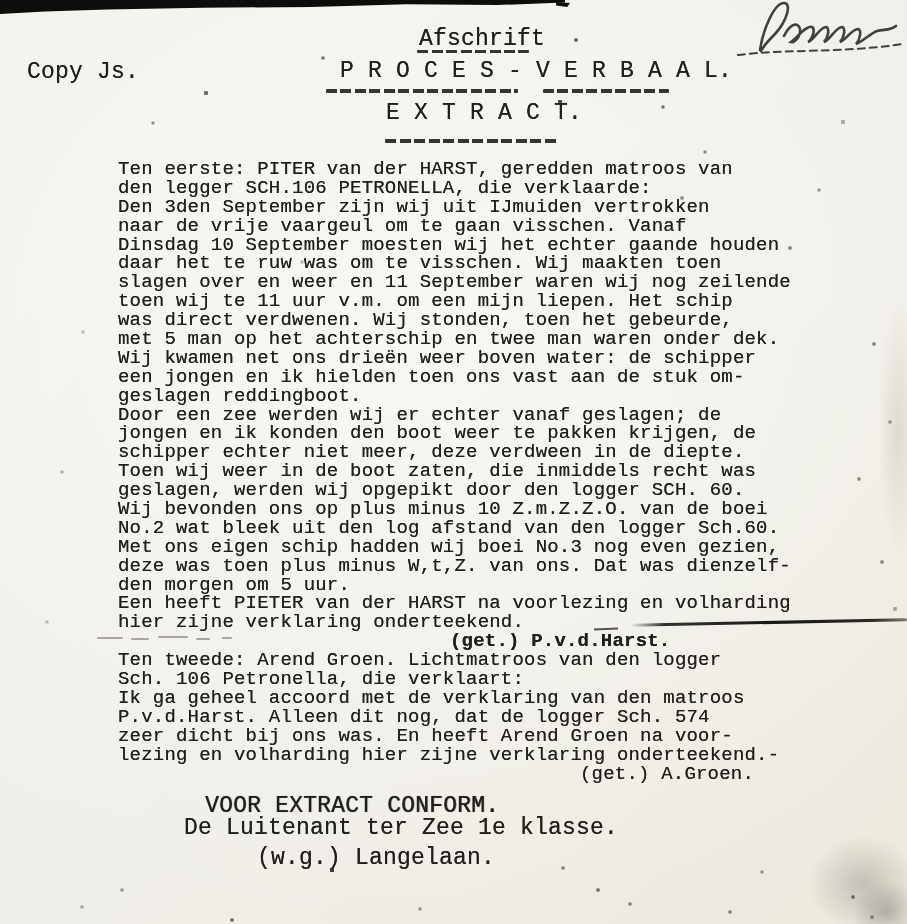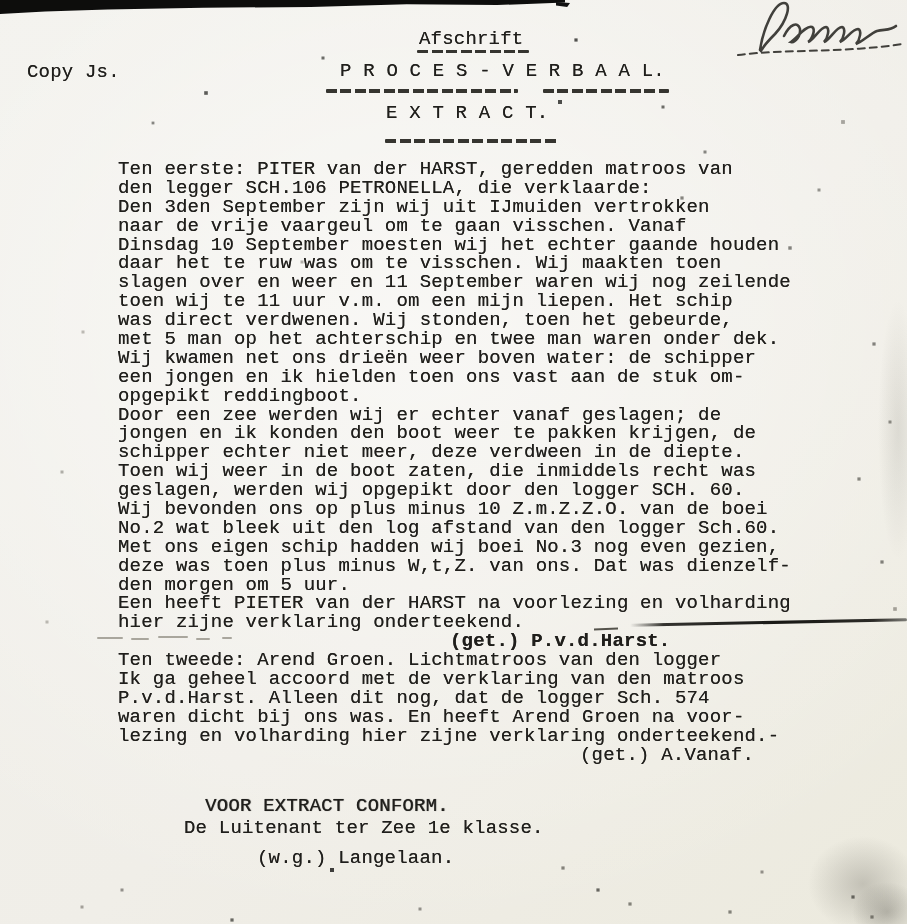--- a/index.html
+++ b/index.html
@@ -10,21 +10,21 @@
   }
   #page{
     position:relative;width:907px;height:924px;
     background:
       radial-gradient(130% 110% at 45% 35%, rgba(255,255,255,.55) 0%, rgba(255,255,255,0) 60%),
       linear-gradient(135deg, #f2f1ec 0%, #f0eee8 55%, #eceade 100%);
     color:#1f1e1b;
   }
   .typed{
     position:absolute;white-space:pre;
-    font-size:19px;line-height:18.9px;
+    font-size:23px;line-height:18.9px;
     color:#1f1e1b;
     text-shadow:0 0 .6px rgba(31,30,27,.8);
     letter-spacing:.2px;
   }
   
   #bodycol{position:absolute;left:118px;top:160px;}
   .tline{height:18.9px;line-height:18.9px;white-space:pre;font-size:19px;
          text-shadow:0 0 .6px rgba(31,30,27,.8);letter-spacing:.2px;}
   .sig1{padding-left:332px;font-weight:bold;}
   .sig2{padding-left:462px;}
@@ -133,43 +133,44 @@
         <div class="tline">Den 3den September zijn wij uit IJmuiden vertrokken</div>
         <div class="tline">naar de vrije vaargeul om te gaan visschen. Vanaf</div>
         <div class="tline">Dinsdag 10 September moesten wij het echter gaande houden</div>
         <div class="tline">daar het te ruw was om te visschen. Wij maakten toen</div>
         <div class="tline">slagen over en weer en 11 September waren wij nog zeilende</div>
         <div class="tline">toen wij te 11 uur v.m. om een mijn liepen. Het schip</div>
         <div class="tline">was direct verdwenen. Wij stonden, toen het gebeurde,</div>
         <div class="tline">met 5 man op het achterschip en twee man waren onder dek.</div>
         <div class="tline">Wij kwamen net ons drieën weer boven water: de schipper</div>
         <div class="tline">een jongen en ik hielden toen ons vast aan de stuk om-</div>
-        <div class="tline">opgepikt reddingboot.</div>
+        <div class="tline">geslagen reddingboot.</div>
         <div class="tline">Door een zee werden wij er echter vanaf geslagen; de</div>
         <div class="tline">jongen en ik konden den boot weer te pakken krijgen, de</div>
         <div class="tline">schipper echter niet meer, deze verdween in de diepte.</div>
         <div class="tline">Toen wij weer in de boot zaten, die inmiddels recht was</div>
         <div class="tline">geslagen, werden wij opgepikt door den logger SCH. 60.</div>
         <div class="tline">Wij bevonden ons op plus minus 10 Z.m.Z.Z.O. van de boei</div>
         <div class="tline">No.2 wat bleek uit den log afstand van den logger Sch.60.</div>
         <div class="tline">Met ons eigen schip hadden wij boei No.3 nog even gezien,</div>
         <div class="tline">deze was toen plus minus W,t,Z. van ons. Dat was dienzelf-</div>
         <div class="tline">den morgen om 5 uur.</div>
         <div class="tline">Een heeft PIETER van der HARST na voorlezing en volharding</div>
         <div class="tline">hier zijne verklaring onderteekend.</div>
       </div>
     <div class="tline sig1">(get.) P.v.d.Harst.</div>
     <div>
         <div class="tline">Ten tweede: Arend Groen. Lichtmatroos van den logger</div>
+        <div class="tline">Sch. 106 Petronella, die verklaart:</div>
         <div class="tline">Ik ga geheel accoord met de verklaring van den matroos</div>
         <div class="tline">P.v.d.Harst. Alleen dit nog, dat de logger Sch. 574</div>
-        <div class="tline">waren dicht bij ons was. En heeft Arend Groen na voor-</div>
+        <div class="tline">zeer dicht bij ons was. En heeft Arend Groen na voor-</div>
         <div class="tline">lezing en volharding hier zijne verklaring onderteekend.-</div>
       </div>
-    <div class="tline sig2">(get.) A.Vanaf.</div>
+    <div class="tline sig2">(get.) A.Groen.</div>
   </div>
 
   <div class="typed" style="left:205px;top:797px;text-shadow:.6px 0 .7px rgba(20,20,18,.8);">VOOR EXTRACT CONFORM.</div>
   <div class="typed" style="left:184px;top:819px;text-align:right;">De Luitenant ter Zee 1e klasse.</div>
   <div class="typed" style="left:257px;top:849px;">(w.g.) Langelaan.</div>
 
   <div id="streak" class="artifact"></div>
   <div id="streak2" class="artifact"></div>
   <div class="artifact pdash" style="left:97px;top:637px;width:26px;"></div>
   <div class="artifact pdash" style="left:131px;top:638px;width:18px;"></div>

